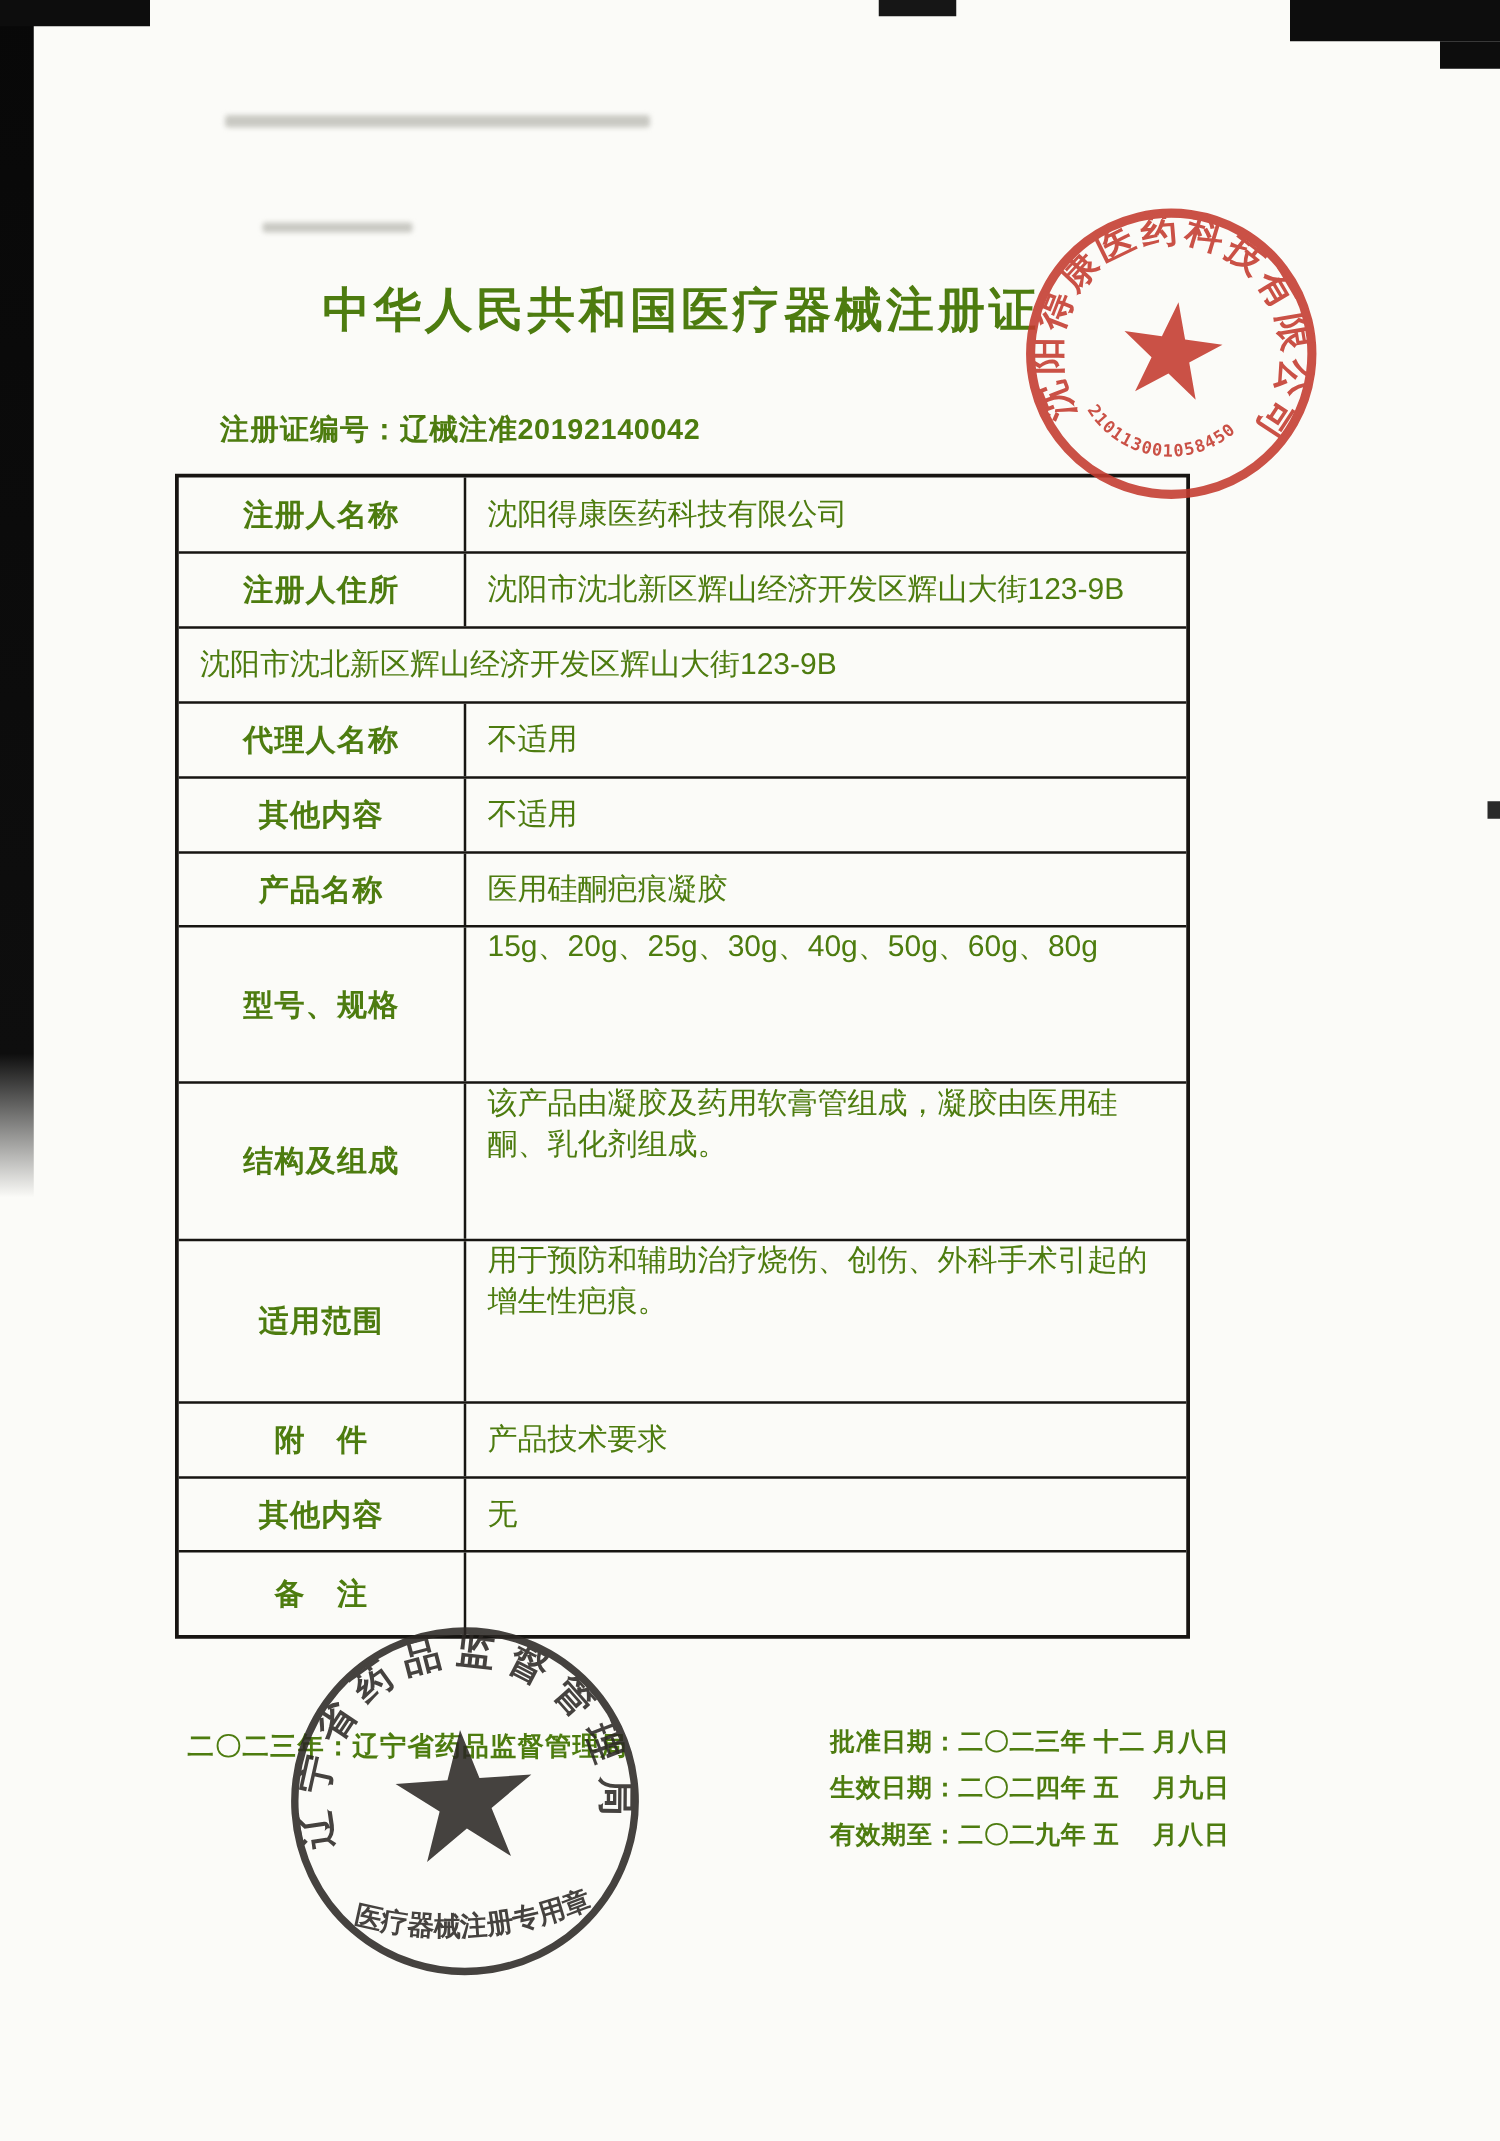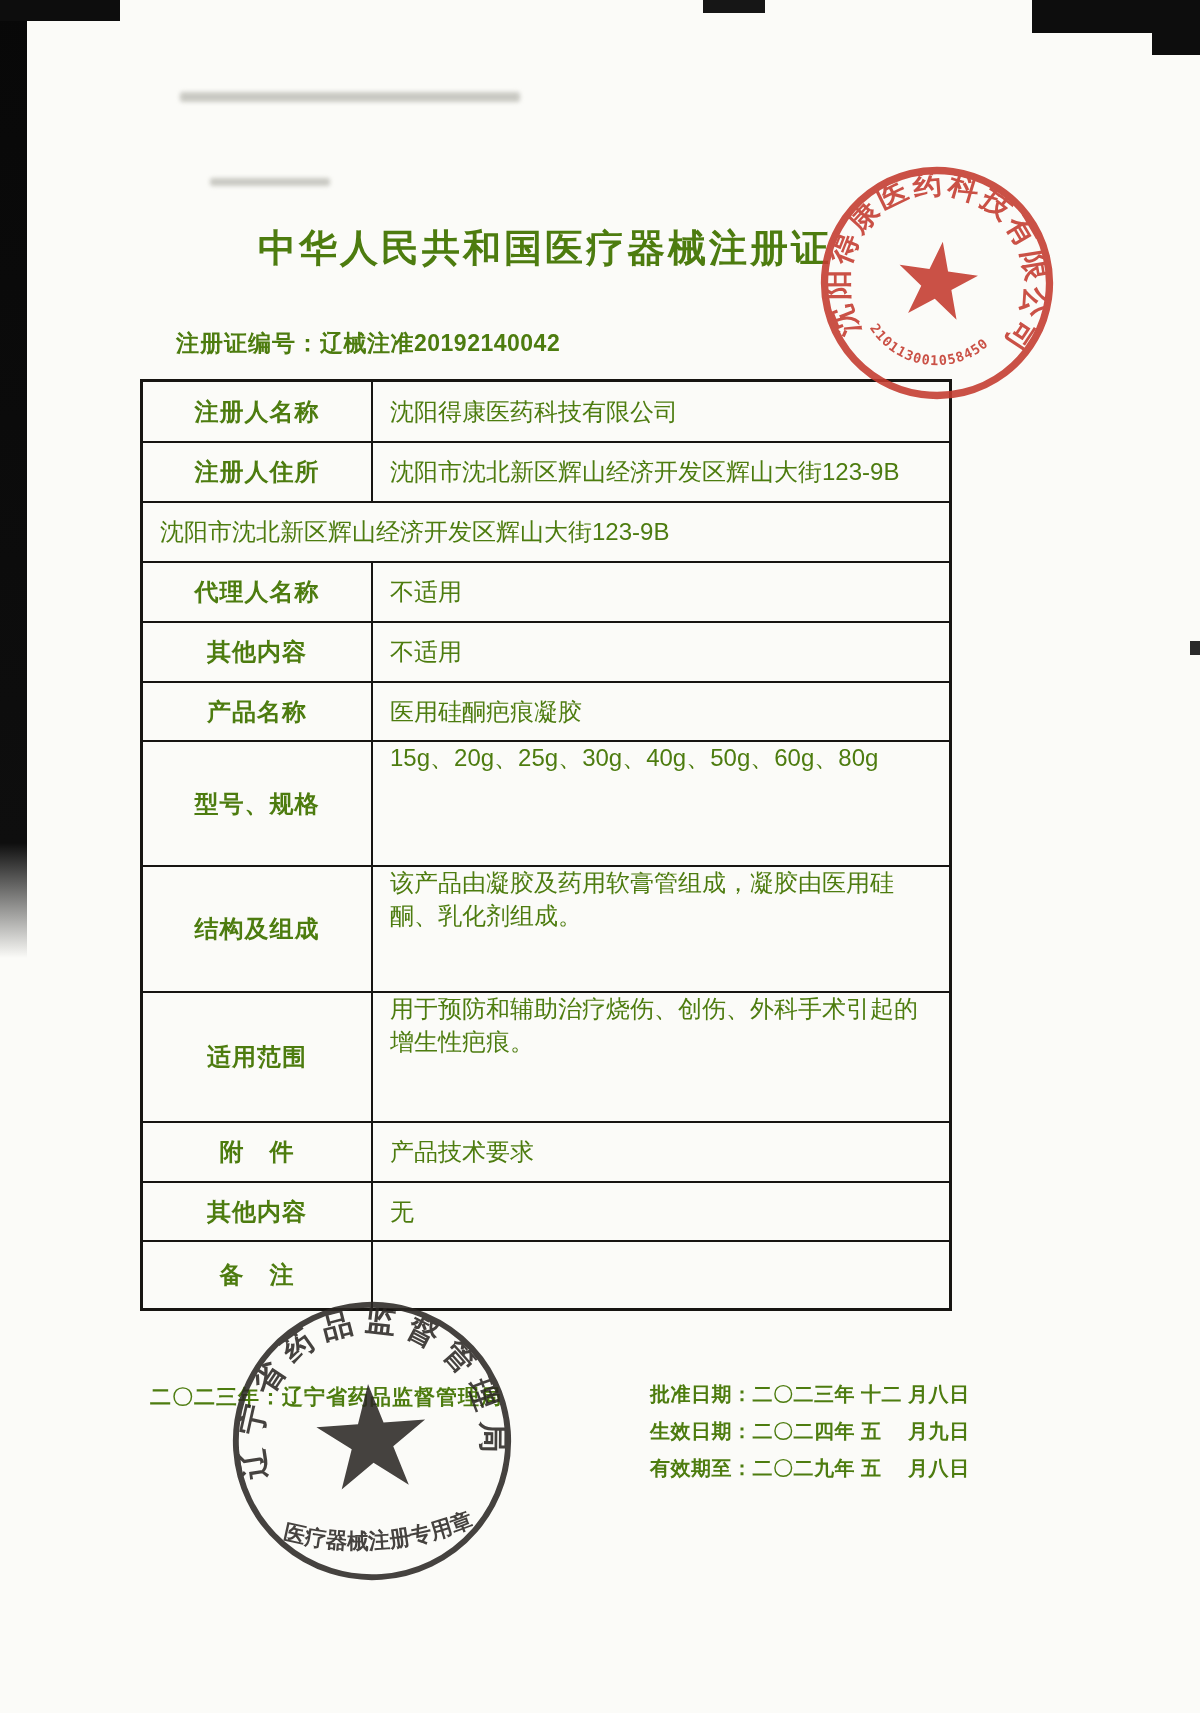--- a/index.html
+++ b/index.html
@@ -55,21 +55,21 @@
   }
   .tvalue{
     flex:1;display:flex;align-items:center;
     padding:4px 14px 4px 17px;
     font-size:24px;font-weight:500;line-height:1.35;
   }
   .trow.vtop .tvalue{align-items:flex-start;padding-top:0;}
 
   
   .dept-line{position:absolute;left:150px;top:1383px;font-size:21px;font-weight:700;letter-spacing:1px;}
-  .dates{position:absolute;left:650px;top:1376px;width:278px;}
+  .dates{position:absolute;left:664px;top:1376px;width:278px;}
   .date-line{display:flex;justify-content:space-between;font-size:20px;font-weight:700;height:37px;line-height:37px;letter-spacing:0.5px;white-space:pre;}
 
   
   .stamp{position:absolute;pointer-events:none;}
   .stamp-company{left:812px;top:158px;width:250px;height:250px;transform:rotate(8deg);opacity:0.88;}
   .stamp-approval{left:224px;top:1293px;width:296px;height:296px;transform:rotate(-4deg);opacity:0.87;}
 </style>
 </head>
 <body>
 

